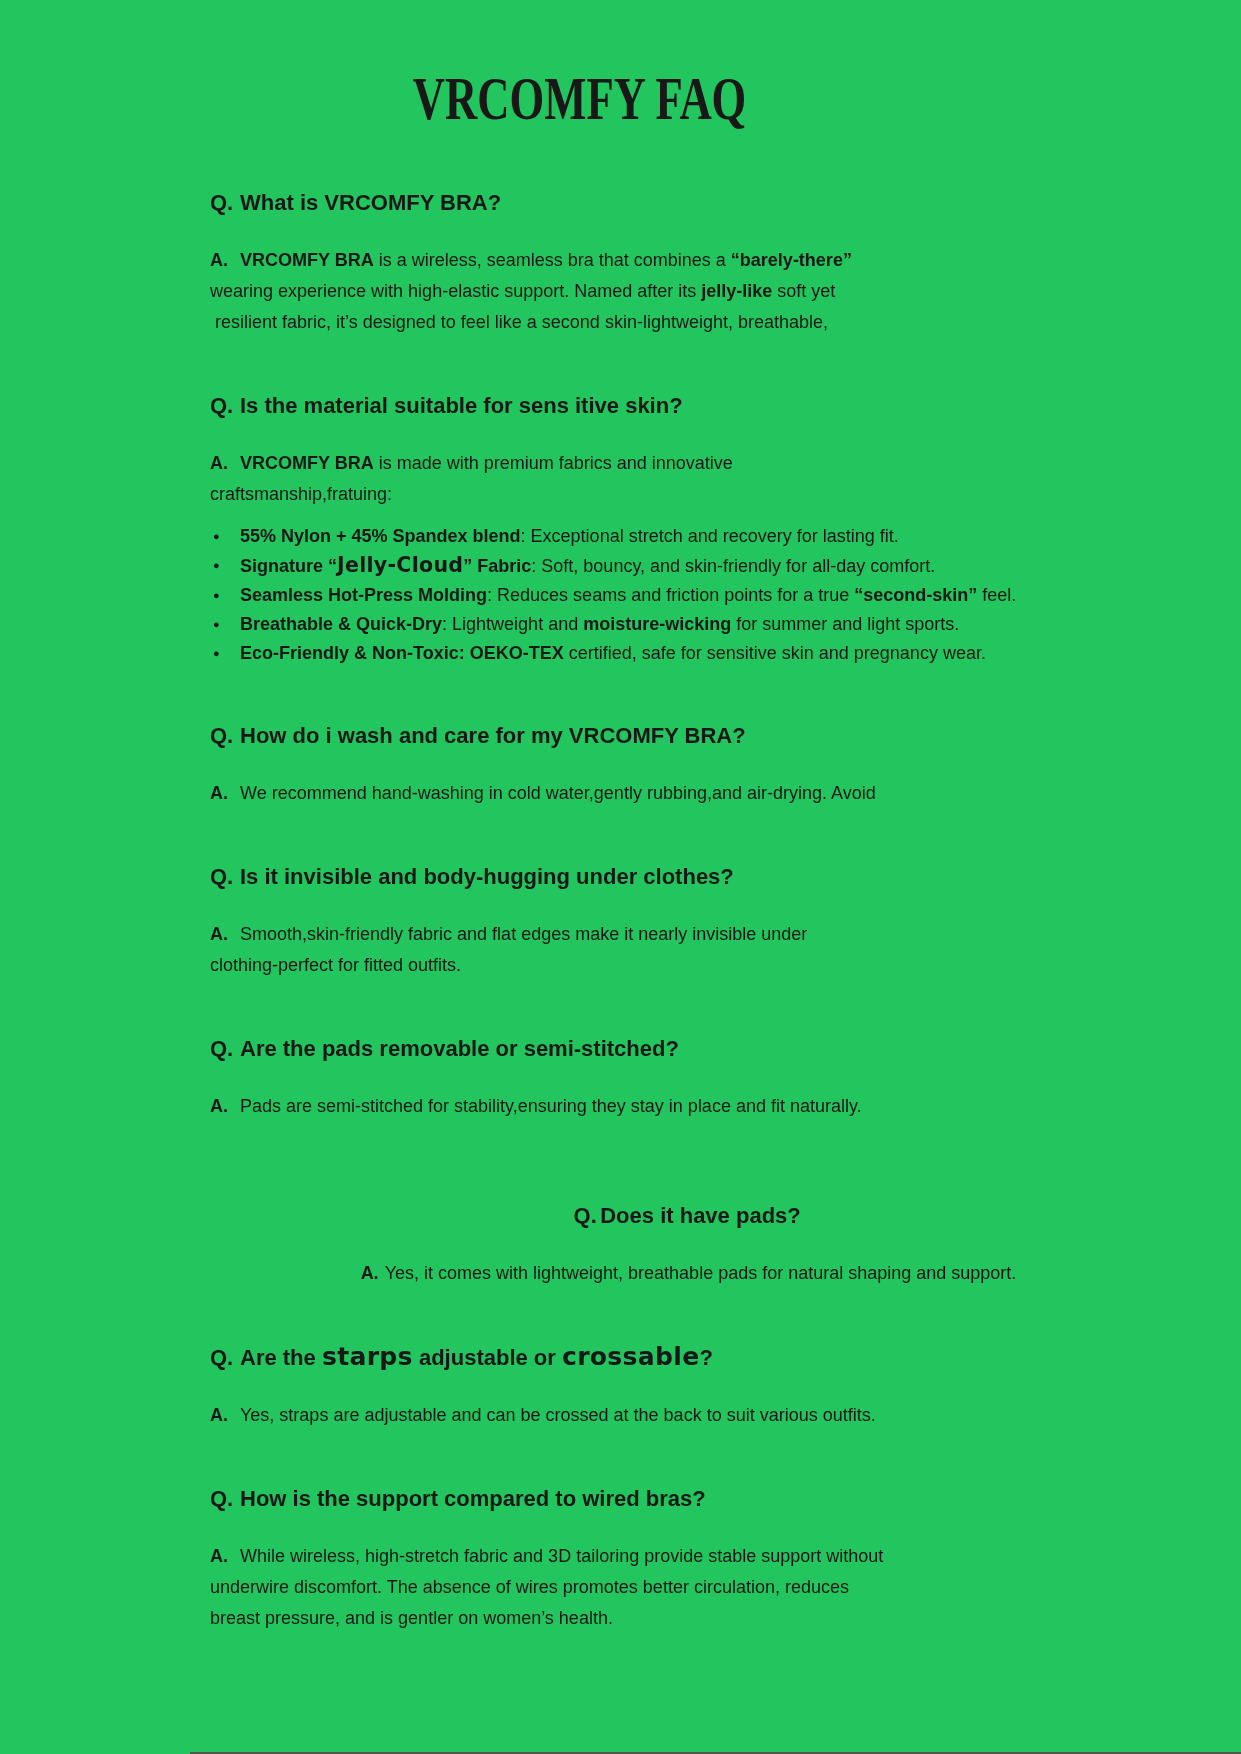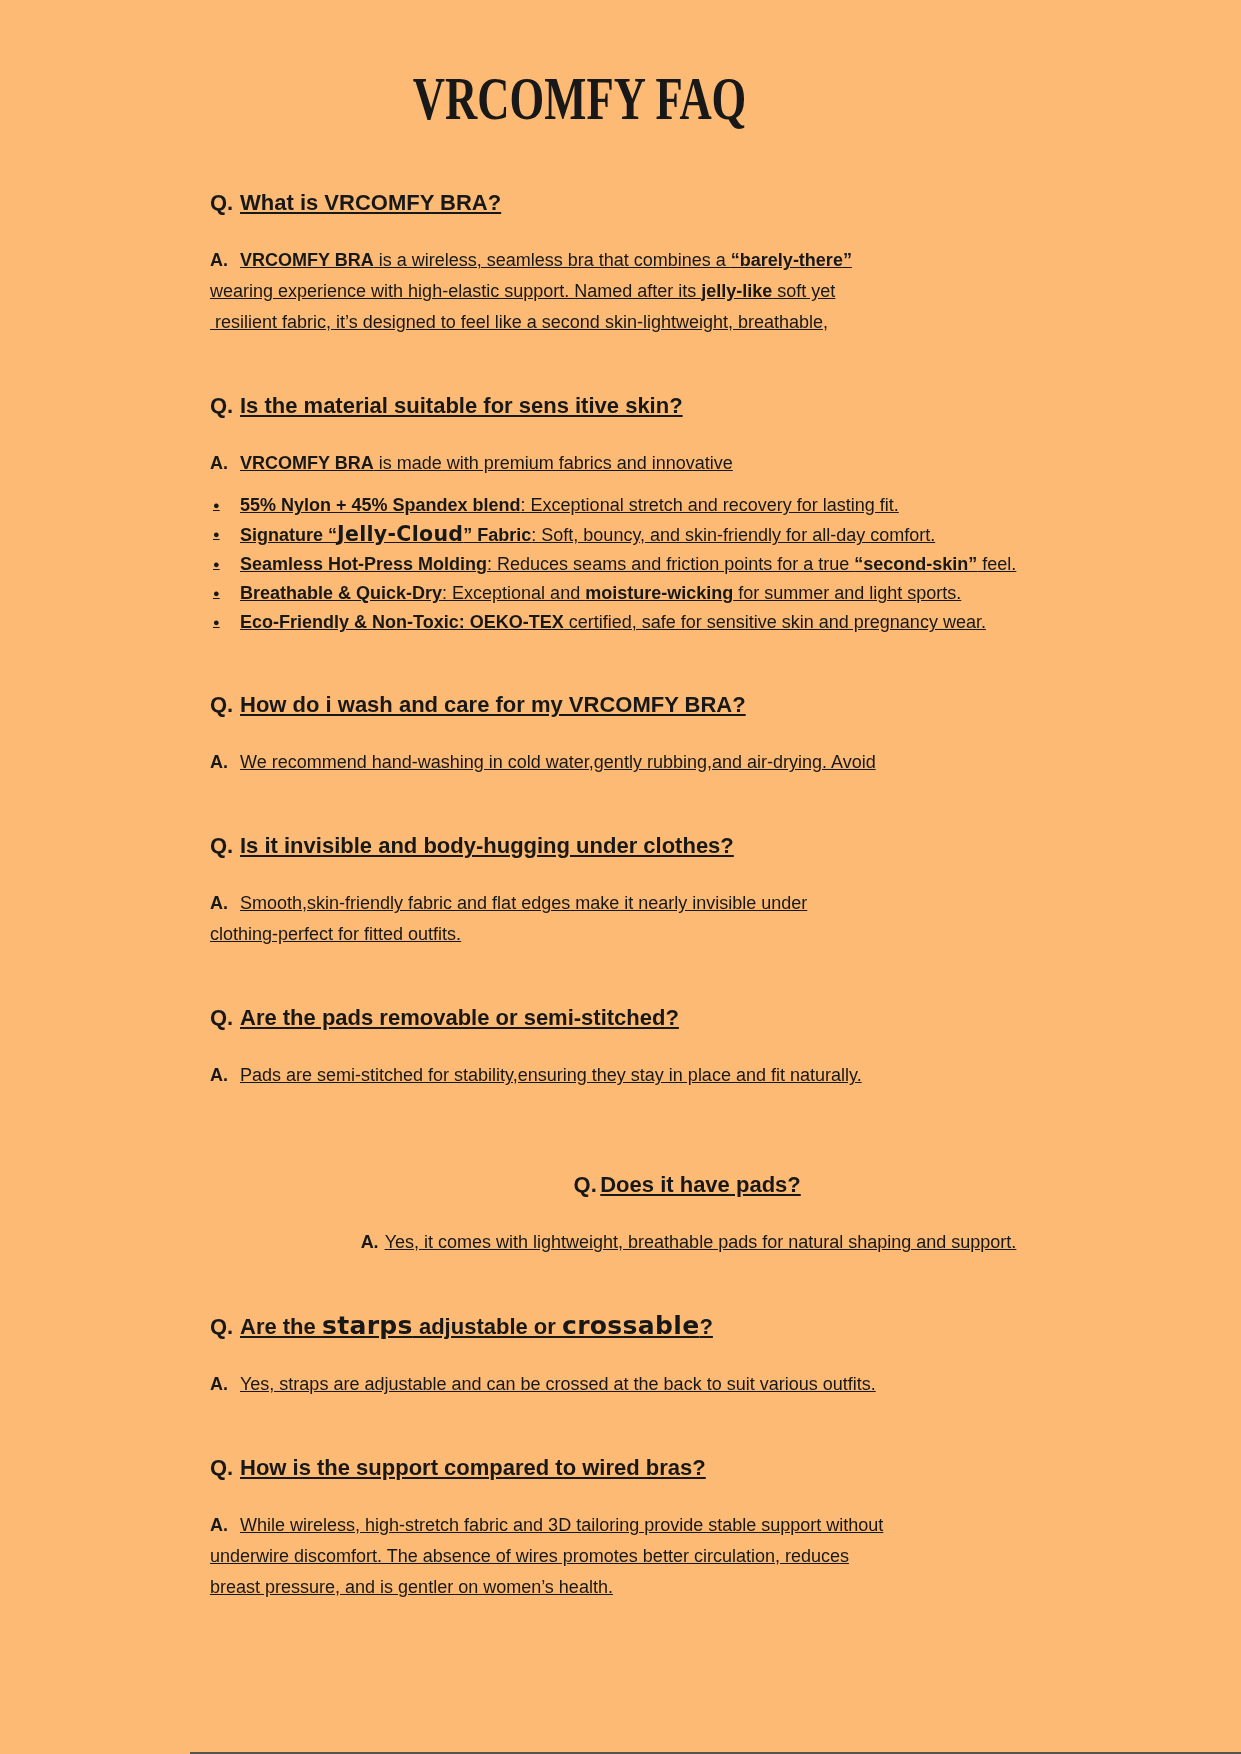--- a/index.html
+++ b/index.html
@@ -81,54 +81,55 @@
     left:190px;
     right:0;
     bottom:0;
     height:2px;
     background:#56544f;
   }
 </style>
 </head>
 <body>
 
-<div class="page" style="background: #fdba74; color: rgb(24, 24, 24); text-decoration: underline;">
+<div class="page" style="background: #22c55e; color: rgb(24, 24, 24);">
   <div class="title-wrap">
     <h1 class="title">VRCOMFY FAQ</h1>
   </div>
   <div class="content">
       <section class="faq-item">
         <div class="question"><span class="qa-label">Q.</span><span class="qtext"><span class="b ">What is VRCOMFY BRA?</span></span></div>
         <div class="answer">
           <div class="answer-line"><span class="qa-label">A.</span><span class="b ">VRCOMFY BRA</span><span> is a wireless, seamless bra that combines a </span><span class="b ">“barely-there”</span></div>
           <div class="answer-line"><span>wearing experience with high-elastic support. Named after its </span><span class="b ">jelly-like</span><span> soft yet</span></div>
           <div class="answer-line"><span>&nbsp;resilient fabric, it’s designed to feel like a second skin-lightweight, breathable,</span></div>
         </div>
       </section>
       <section class="faq-item">
         <div class="question"><span class="qa-label">Q.</span><span class="qtext"><span class="b ">Is the material suitable for sens itive skin?</span></span></div>
         <div class="answer">
           <div class="answer-line"><span class="qa-label">A.</span><span class="b ">VRCOMFY BRA</span><span> is made with premium fabrics and innovative</span></div>
+          <div class="answer-line"><span>craftsmanship,fratuing:</span></div>
         </div>
         <ul class="bullets">
           <li class="bullet-item">
             <span class="li-marker">●</span>
             <span class="btext"><span class="b ">55% Nylon + 45% Spandex blend</span><span>: Exceptional stretch and recovery for lasting fit.</span></span>
           </li>
           <li class="bullet-item">
             <span class="li-marker">●</span>
             <span class="btext"><span class="b ">Signature “</span><span class="b alt">Jelly-Cloud</span><span class="b ">” Fabric</span><span>: Soft, bouncy, and skin-friendly for all-day comfort.</span></span>
           </li>
           <li class="bullet-item">
             <span class="li-marker">●</span>
             <span class="btext"><span class="b ">Seamless Hot-Press Molding</span><span>: Reduces seams and friction points for a true </span><span class="b ">“second-skin”</span><span> feel.</span></span>
           </li>
           <li class="bullet-item">
             <span class="li-marker">●</span>
-            <span class="btext"><span class="b ">Breathable &amp; Quick-Dry</span><span>: Exceptional and </span><span class="b ">moisture-wicking</span><span> for summer and light sports.</span></span>
+            <span class="btext"><span class="b ">Breathable &amp; Quick-Dry</span><span>: Lightweight and </span><span class="b ">moisture-wicking</span><span> for summer and light sports.</span></span>
           </li>
           <li class="bullet-item">
             <span class="li-marker">●</span>
             <span class="btext"><span class="b ">Eco-Friendly &amp; Non-Toxic: OEKO-TEX</span><span> certified, safe for sensitive skin and pregnancy wear.</span></span>
           </li>
         </ul>
       </section>
       <section class="faq-item">
         <div class="question"><span class="qa-label">Q.</span><span class="qtext"><span class="b ">How do i wash and care for my VRCOMFY BRA?</span></span></div>
         <div class="answer">

